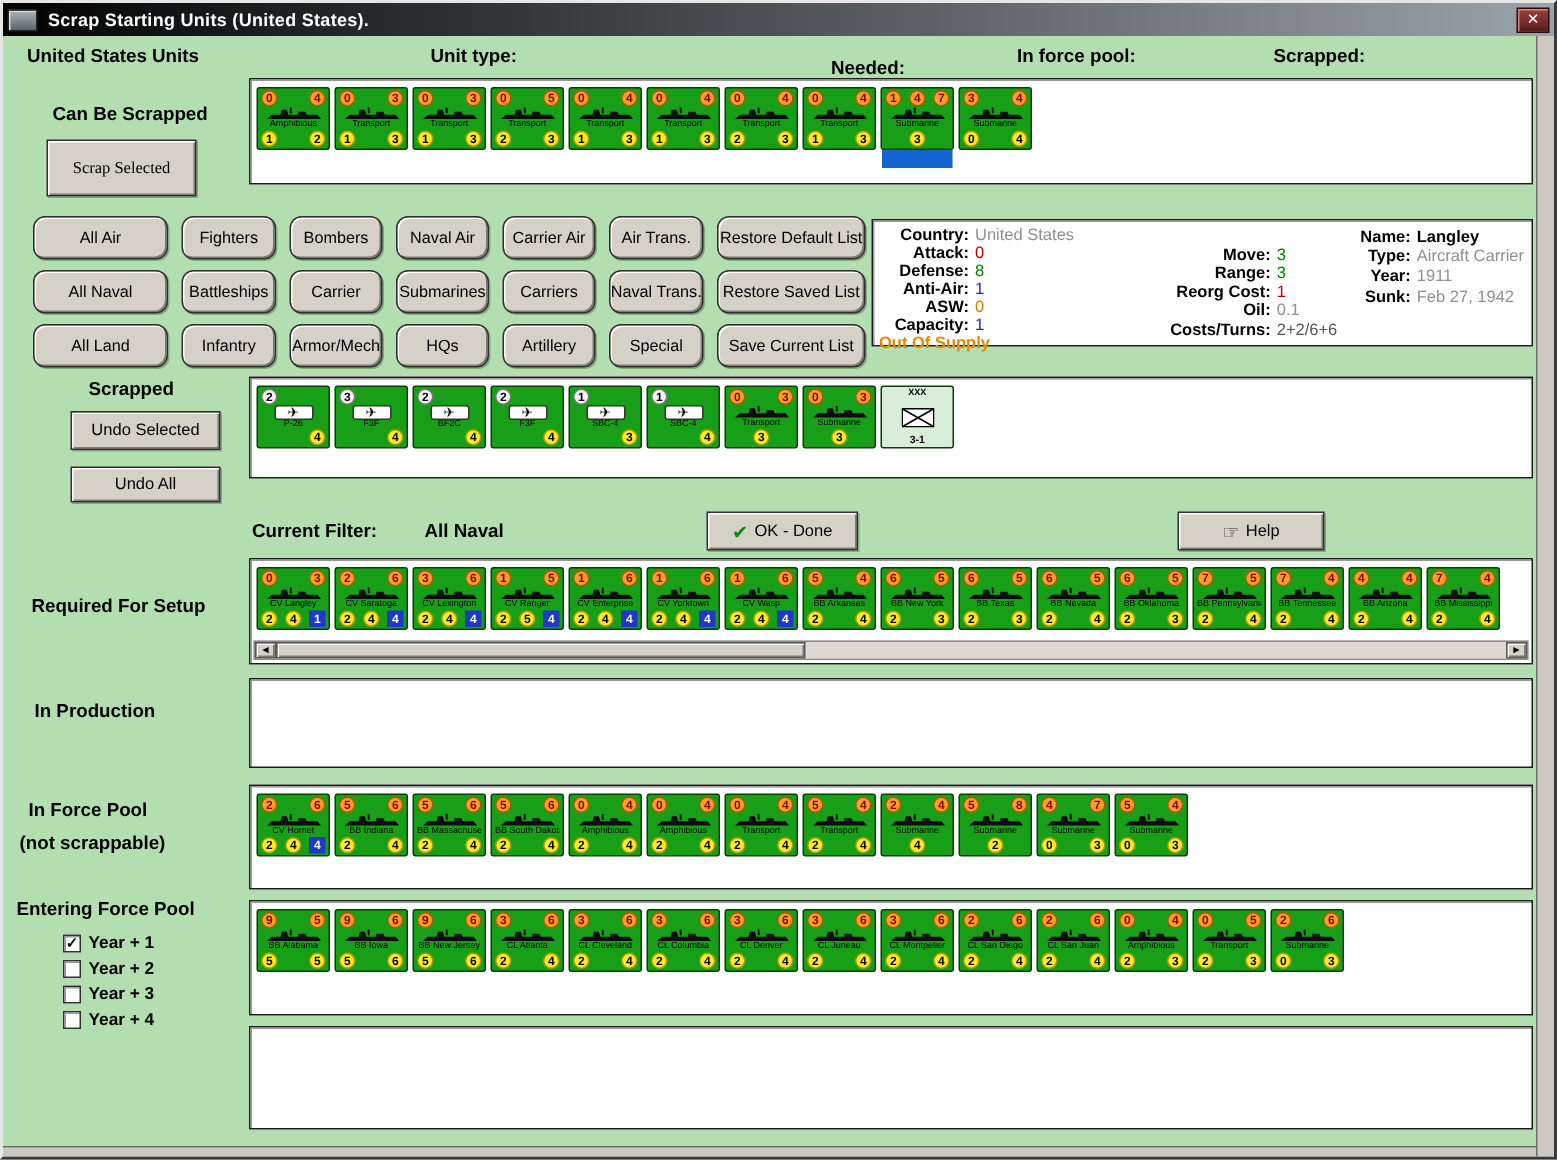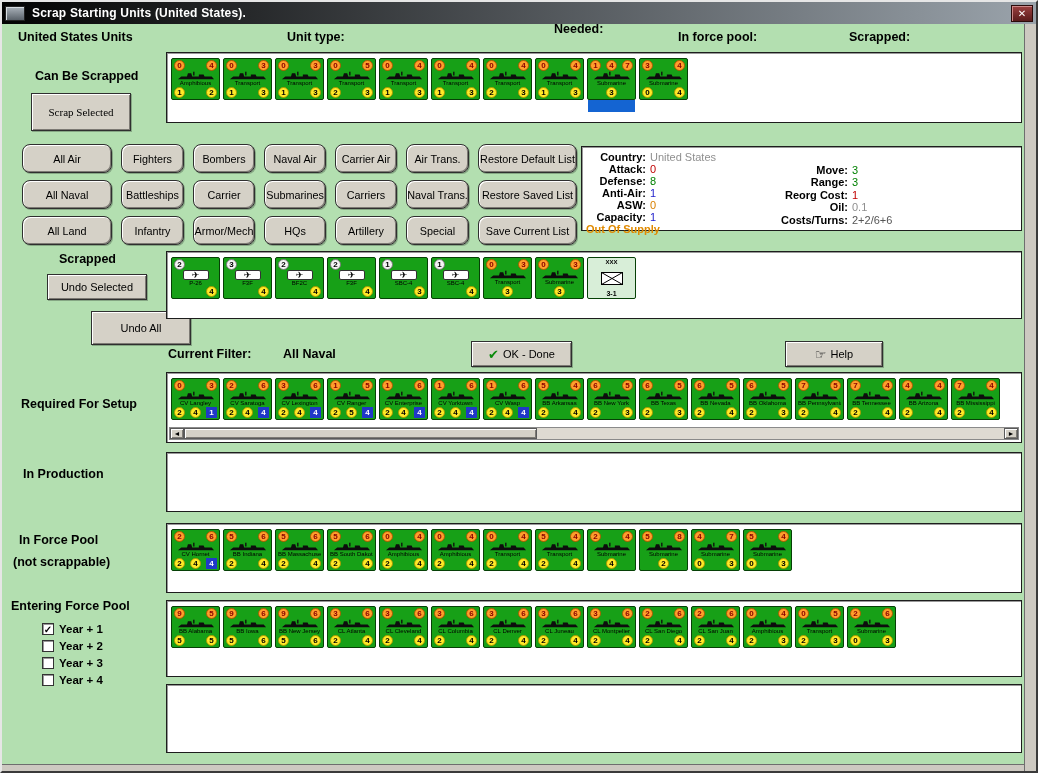--- a/index.html
+++ b/index.html
@@ -110,21 +110,21 @@
   <div class="titlebar">
     <div class="title-icon"></div>
     <div class="title-text">Scrap Starting Units (United States).</div>
     <div class="close-btn">✕</div>
   </div>
   <div class="right-strip"></div>
   <div class="bottom-strip"></div>
 
   <div class="hdr" style="left:16px; top:28px;">United States Units</div>
   <div class="hdr" style="left:285px; top:28px;">Unit type:</div>
-  <div class="hdr" style="left:552px; top:20px;">Needed:</div>
+  <div class="hdr" style="left:552px; top:36px;">Needed:</div>
   <div class="hdr" style="left:676px; top:28px;">In force pool:</div>
   <div class="hdr" style="left:847px; top:28px;">Scrapped:</div>
 
   <div class="sec-label" style="left:33px; top:67px;">Can Be Scrapped</div>
   <button class="btn3d abs" style="left:29px; top:91px; width:100px; height:38px;font-family:Liberation Serif, serif;">Scrap Selected</button>
   <div class="panel" style="left:164px; top:50px; width:856px; height:71px;">
       <div class="unit ship">
         <div class="u-row u-top">
           <span class="circ orange">0</span>
           <span class="circ orange">4</span>
@@ -368,25 +368,43 @@
         </div>
         <div class="irow">
           <span class="ilab">Oil:</span>
           <span class="ival" style="color: rgb(143, 143, 143);">0.1</span>
         </div>
         <div class="irow">
           <span class="ilab">Costs/Turns:</span>
           <span class="ival" style="color: rgb(85, 85, 85);">2+2/6+6</span>
         </div>
       </div>
+    <div class="icol icol-3">
+        <div class="irow">
+          <span class="ilab">Name:</span>
+          <span class="ival" style="color: rgb(0, 0, 0); font-weight: bold;">Langley</span>
+        </div>
+        <div class="irow">
+          <span class="ilab">Type:</span>
+          <span class="ival" style="color: rgb(143, 143, 143);">Aircraft Carrier</span>
+        </div>
+        <div class="irow">
+          <span class="ilab">Year:</span>
+          <span class="ival" style="color: rgb(143, 143, 143);">1911</span>
+        </div>
+        <div class="irow">
+          <span class="ilab">Sunk:</span>
+          <span class="ival" style="color: rgb(143, 143, 143);">Feb 27, 1942</span>
+        </div>
+      </div>
   </div>
 
   <div class="sec-label" style="left:57px; top:250px;">Scrapped</div>
   <button class="btn3d abs" style="left:45px; top:272px; width:100px; height:26px;">Undo Selected</button>
-  <button class="btn3d abs" style="left:45px; top:309px; width:100px; height:34px;margin-left:44px;">Undo All</button>
+  <button class="btn3d abs" style="left:45px; top:309px; width:100px; height:24px;">Undo All</button>
   <div class="panel" style="left:164px; top:249px; width:856px; height:68px;">
       <div class="unit air">
         <div class="u-row">
           <span class="circ white">2</span>
           <span></span>
         </div>
         <div class="a-plane">
           <span class="plane-glyph">✈</span>
         </div>
         <div class="u-name">P-26</div>

